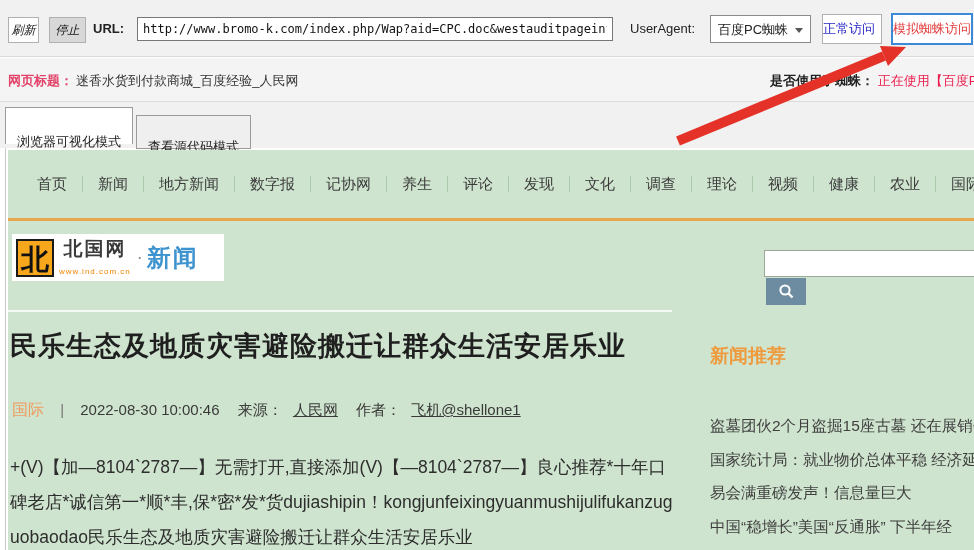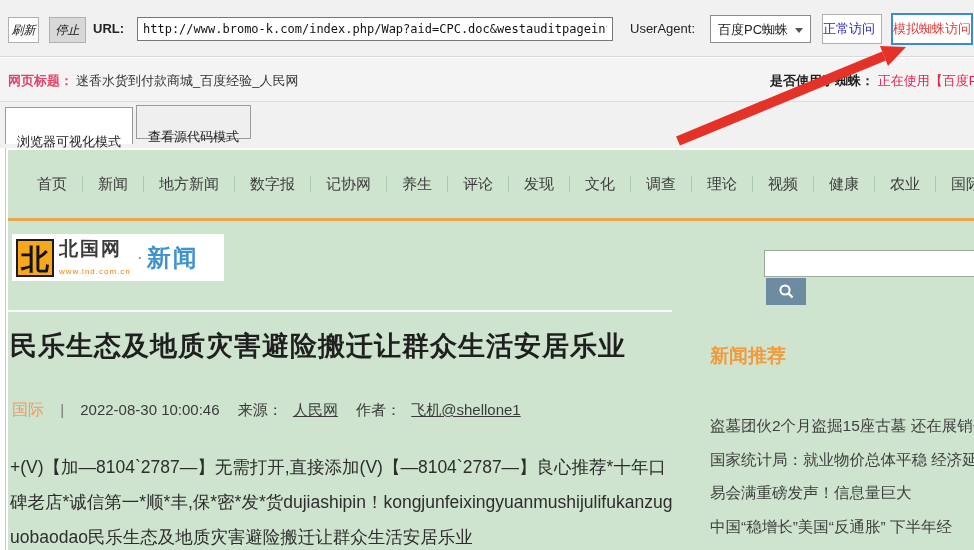--- a/index.html
+++ b/index.html
@@ -46,40 +46,40 @@
   .spider-q { font-weight:bold; color:#222; }
   .spider-a { color:#ea1e4e; }
 
   
   .tabsrow { position:absolute; left:0; top:102px; width:974px; height:46px;
     background:#f1f1f1; }
   .tab { position:absolute; border:1px solid #9b9b9b; font-size:13px;
     padding:16px 11px; background:#efefef; cursor:pointer; color:#222; }
   .tab-active { left:5px; top:5px; height:37px; line-height:35px;
     background:#fff; border-bottom:none; z-index:2; }
-  .tab-inactive { left:136px; top:3px; height:31px; line-height:29px;text-align:right; }
+  .tab-inactive { left:136px; top:13px; height:31px; line-height:29px;text-align:right; }
 
   
   .gutterline { position:absolute; left:5px; top:148px; width:1px; height:402px;
     background:#c9c9c9; }
   .greenpage { position:absolute; left:8px; top:150px; width:966px; height:400px;
     background:#cfe4cf; overflow:hidden; }
 
   .site-nav { position:absolute; left:14px; top:26px; display:flex; }
   .site-nav .nav-item { font-size:15px; color:#3b3b3b; padding:0 15px;
     border-right:1px solid #aac9aa; line-height:16px; white-space:nowrap; cursor:pointer; }
   .orange-line { position:absolute; left:0; top:68px; width:966px; height:3px;
     background:#e8a74d; }
 
   .logo { position:absolute; left:4px; top:84px; width:212px; height:47px;
     background:#fff; display:flex; align-items:center; padding:0 4px; }
   .logo-mark { width:38px; height:38px; background:#f6a71c; color:#111;
     font-size:28px; font-weight:bold; text-align:center; line-height:38px;
     border:2px solid #1a1a1a; flex:0 0 auto; }
-  .logo-text { margin-left:5px; line-height:1; }
+  .logo-text { margin-left:5px; line-height:1;text-align:center; }
   .logo-name { font-size:19px; font-weight:bold; color:#3a3a3a; letter-spacing:2px; }
   .logo-site { font-size:8px; color:#f08300; margin-top:10px; letter-spacing:1px; }
   .logo-dot { color:#888; font-size:18px; margin:0 4px 0 6px; }
   .logo-section { font-size:24px; font-weight:bold; color:#3f93cf; letter-spacing:2px; }
 
   .search-input { position:absolute; left:756px; top:100px; width:230px; height:27px;
     background:#fff; border:1px solid #9aa89a; padding:0 6px; font-size:13px; }
   .search-btn { position:absolute; left:758px; top:128px; width:40px; height:27px;
     background:#6d8ba1; border:none; cursor:pointer; display:flex;
     align-items:center; justify-content:center; }

